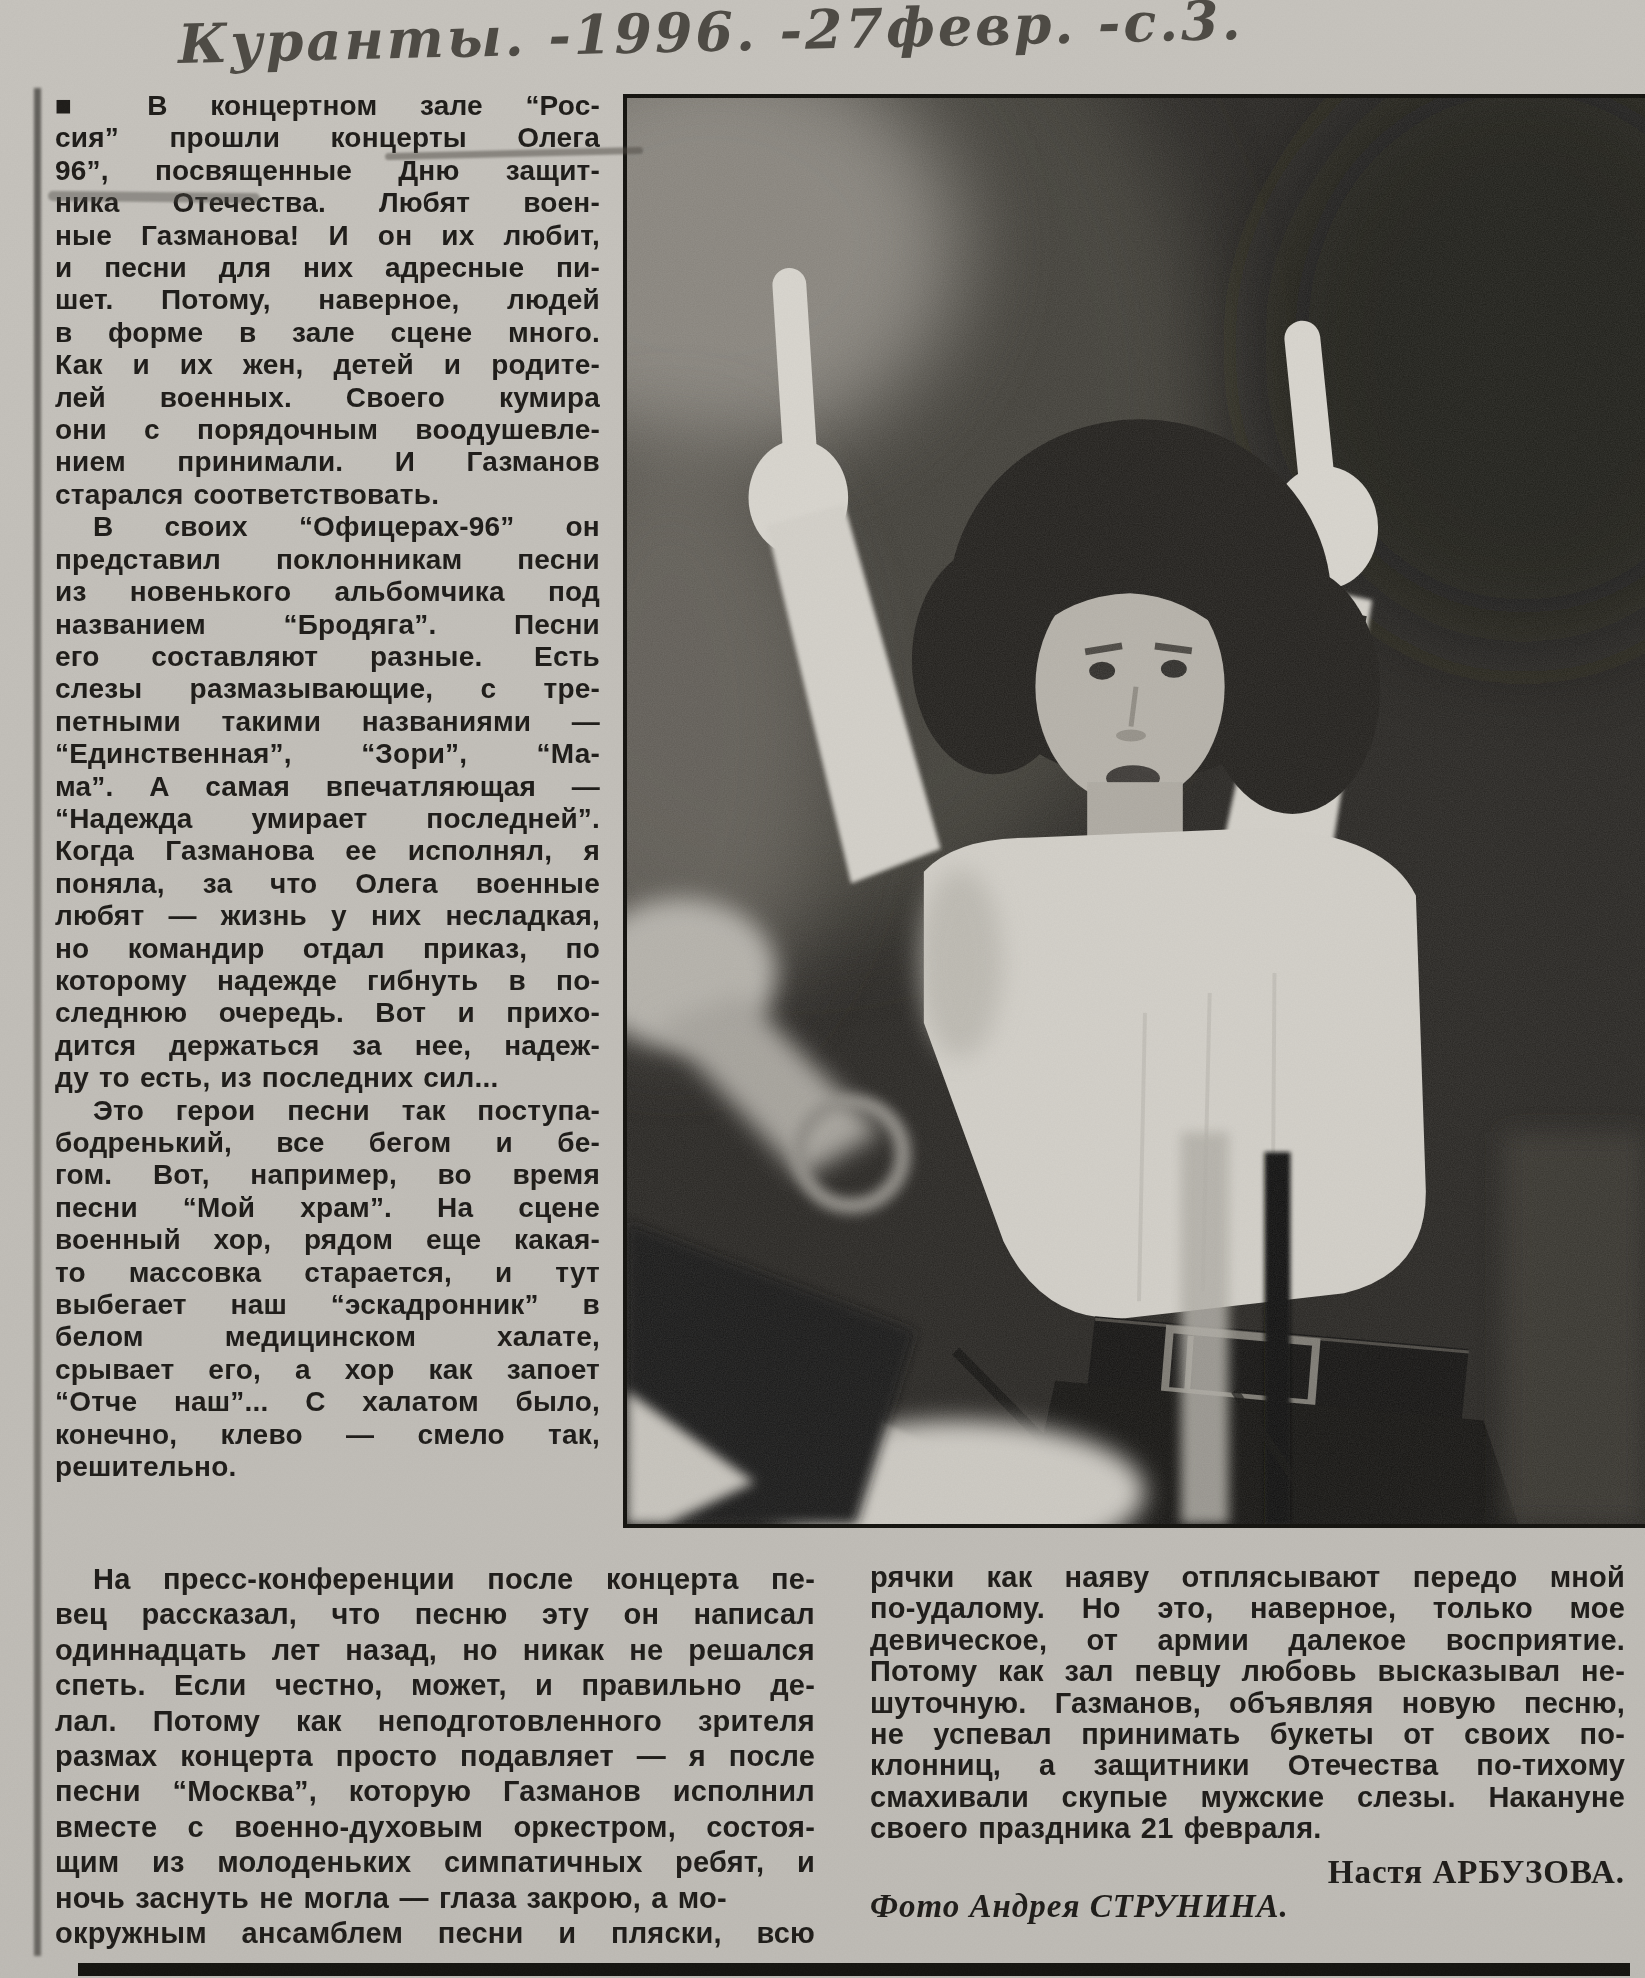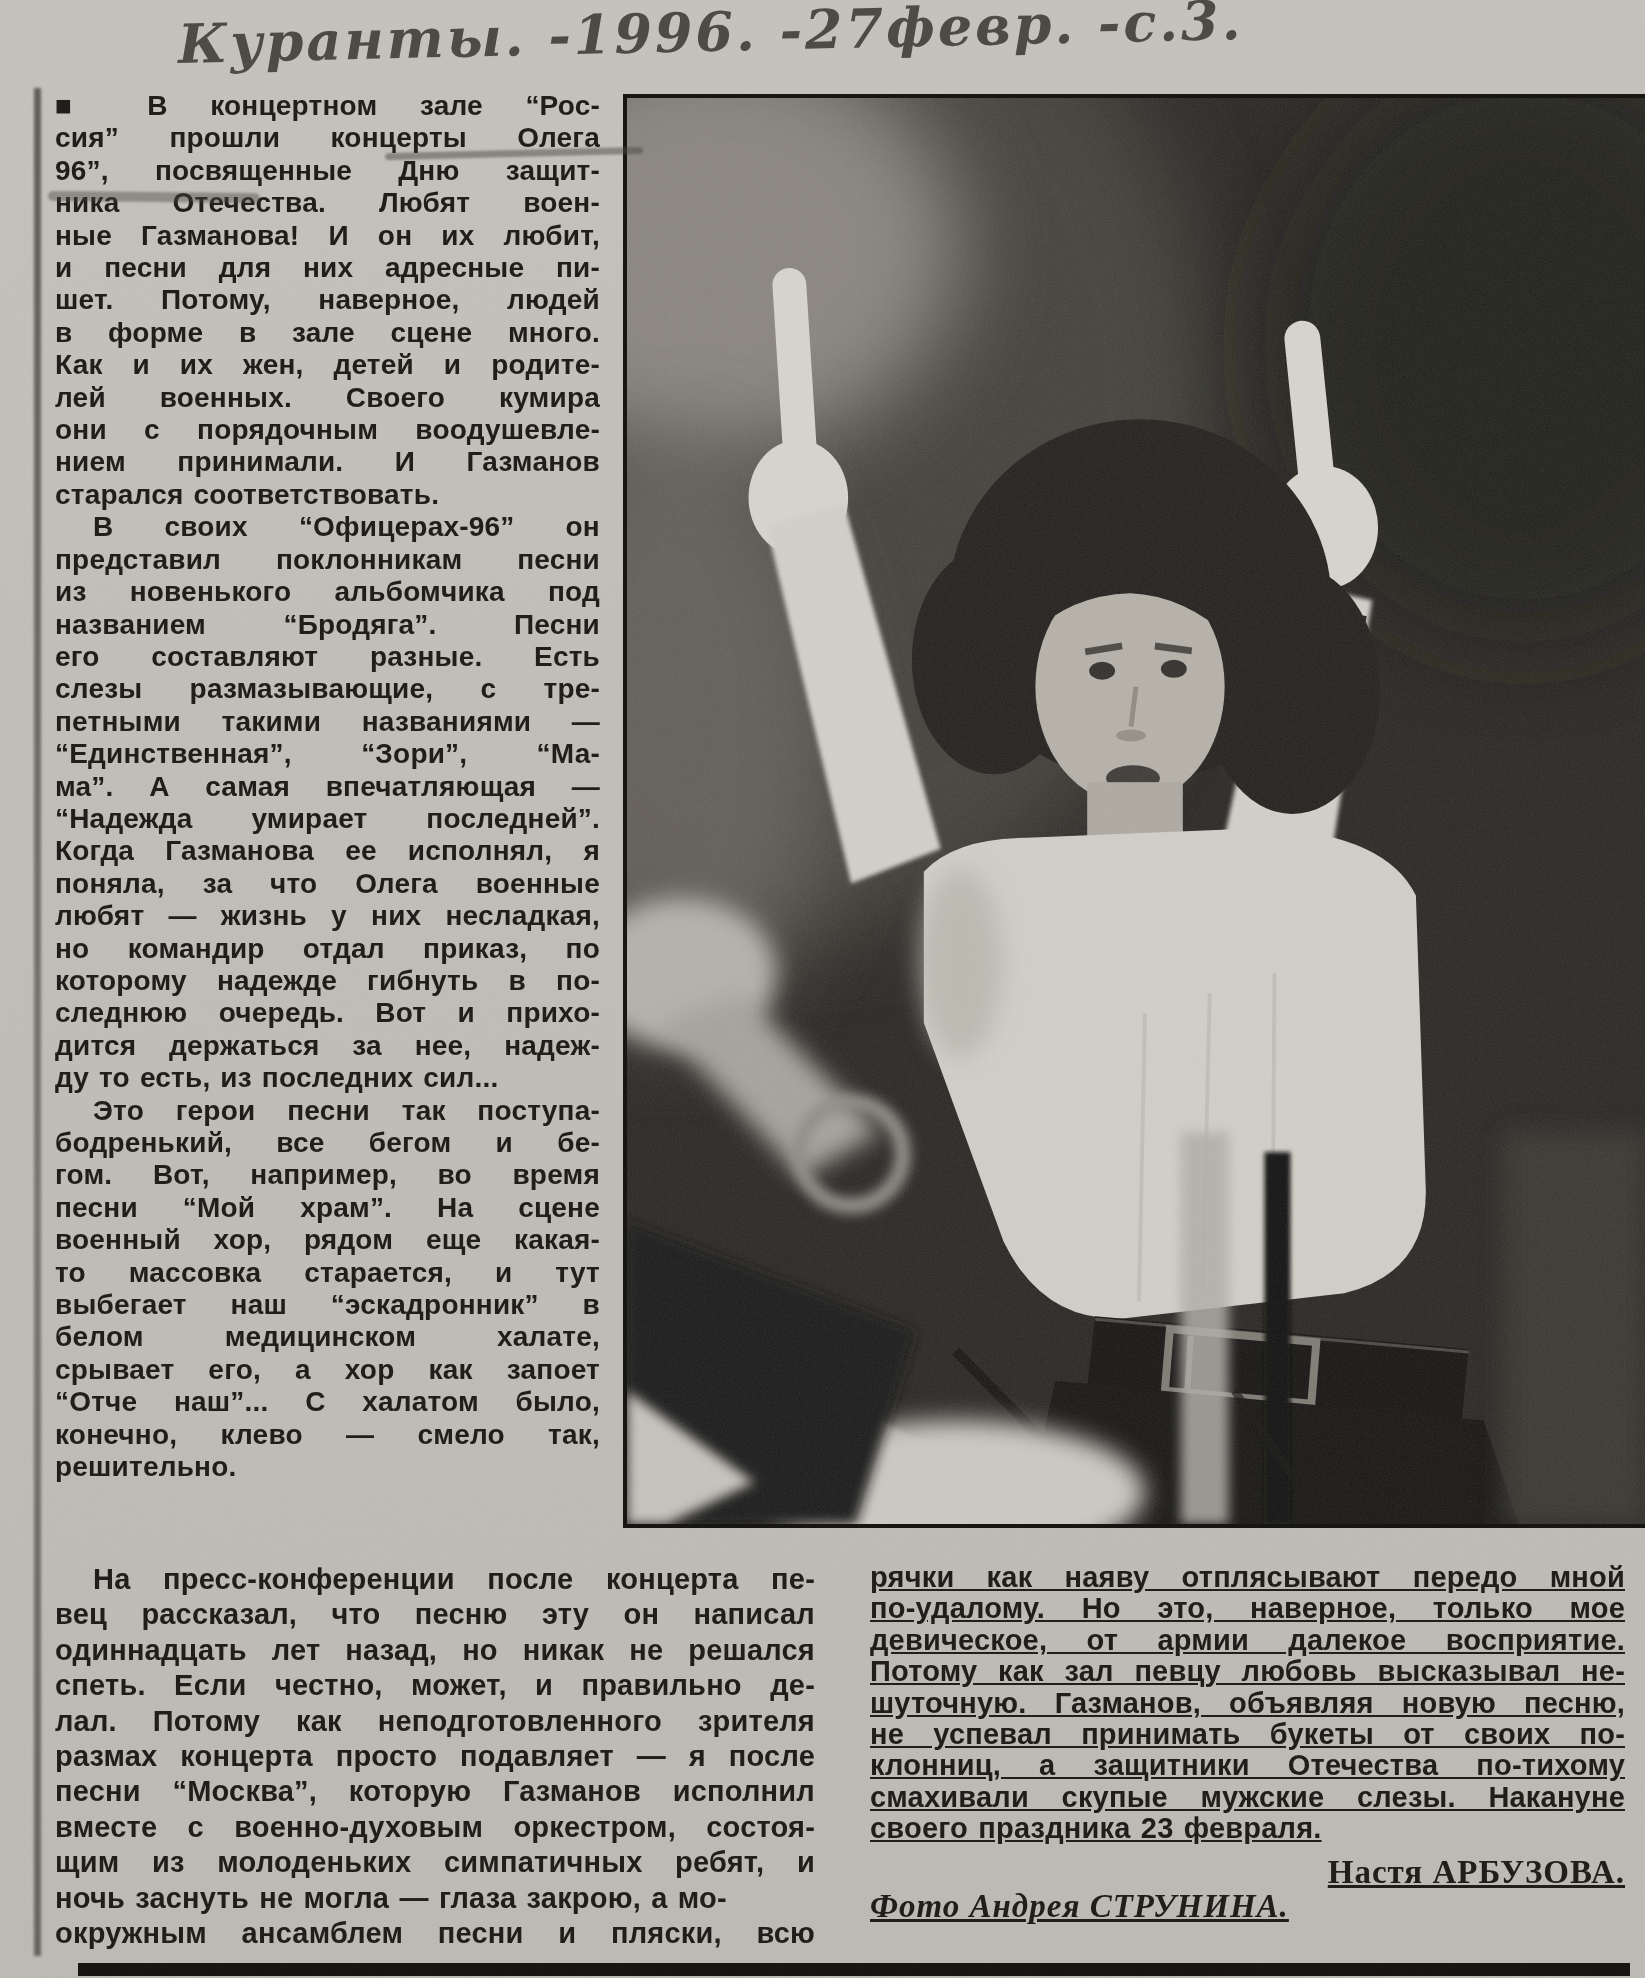--- a/index.html
+++ b/index.html
@@ -6,21 +6,21 @@
   .page{position:relative;width:1645px;height:1978px;overflow:hidden;
         background:linear-gradient(180deg,#c7c4be 0%,#c3c0ba 38%,#bfbcb6 100%);
         font-family:"Liberation Sans",sans-serif;color:#1e1c19;}
   .paper-noise{position:absolute;left:0;top:0;width:100%;height:100%;pointer-events:none;opacity:.07;}
   .handwriting{position:absolute;left:178px;top:0px;white-space:nowrap;
         font-family:"DejaVu Serif",serif;font-style:italic;font-weight:bold;
         font-size:54px;letter-spacing:3px;color:#43403a;transform:rotate(-1.3deg);opacity:.92;}
   .col{position:absolute;font-weight:bold;}
   .col-main{left:55px;top:90px;width:545px;font-size:28px;line-height:32.4px;letter-spacing:.2px;}
   .col-bl{left:55px;top:1562px;width:760px;font-size:29px;line-height:35.4px;letter-spacing:.2px;}
-  .col-br{left:870px;top:1562px;width:755px;font-size:29px;line-height:31.4px;letter-spacing:.2px;text-decoration:underline;}
+  .col-br{left:870px;top:1562px;width:755px;font-size:29px;line-height:31.4px;letter-spacing:.2px;}
   .ln{text-align:justify;text-align-last:justify;word-spacing:2px;}
   .ln.last{text-align-last:left;}
   .para{margin:0;}
   .para.ind .ln:first-child{text-indent:38px;}
   .photo-frame{position:absolute;left:623px;top:94px;width:1022px;height:1434px;
         box-sizing:border-box;border:4px solid #14130f;border-right:none;background:#262421;}
   .photo-frame svg{display:block;width:100%;height:100%;}
   .byline{margin-top:12px;text-align:right;font-family:"Liberation Serif",serif;
         font-weight:bold;font-size:33px;letter-spacing:1px;}
   .credit{margin-top:3px;text-align:left;font-family:"Liberation Serif",serif;
@@ -218,21 +218,21 @@
   <div class="col col-br">
     <div class="para">
         <div class="ln">рячки как наяву отплясывают передо мной</div>
         <div class="ln">по-удалому. Но это, наверное, только мое</div>
         <div class="ln">девическое, от армии далекое восприятие.</div>
         <div class="ln">Потому как зал певцу любовь высказывал не-</div>
         <div class="ln">шуточную. Газманов, объявляя новую песню,</div>
         <div class="ln">не успевал принимать букеты от своих по-</div>
         <div class="ln">клонниц, а защитники Отечества по-тихому</div>
         <div class="ln">смахивали скупые мужские слезы. Накануне</div>
-        <div class="ln last">своего праздника 23 февраля.</div>
+        <div class="ln last">своего праздника 21 февраля.</div>
       </div>
     <div class="byline">Настя АРБУЗОВА.</div>
     <div class="credit">Фото Андрея СТРУНИНА.</div>
   </div>
 
   <div class="bottom-rule"></div>
 
   <svg class="paper-noise">
     <filter id="pnoise">
       <feTurbulence type="fractalNoise" baseFrequency="0.7" numOctaves="2" seed="11" stitchTiles="stitch"></feTurbulence>

